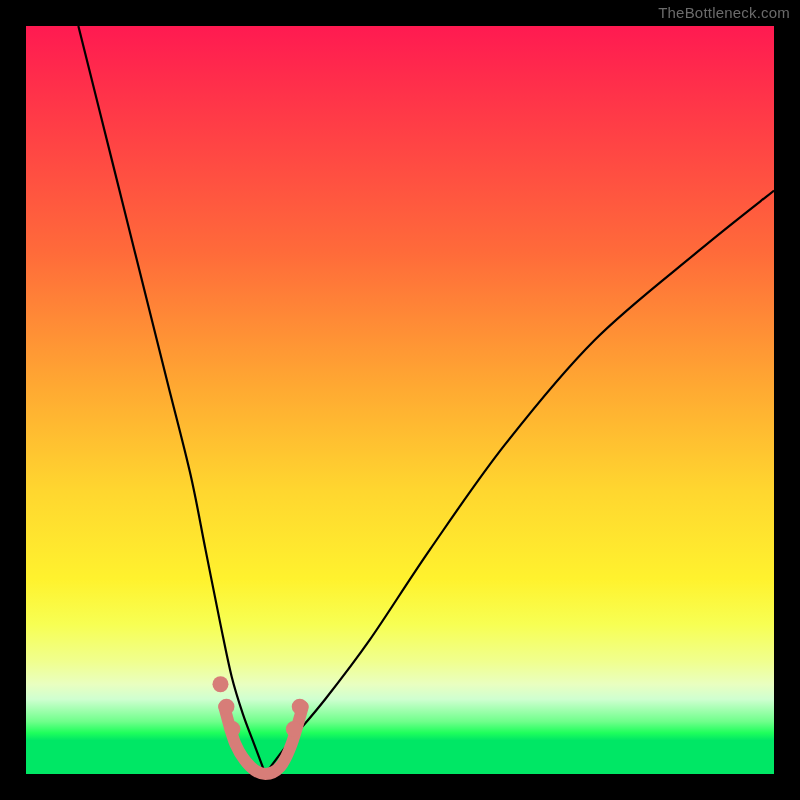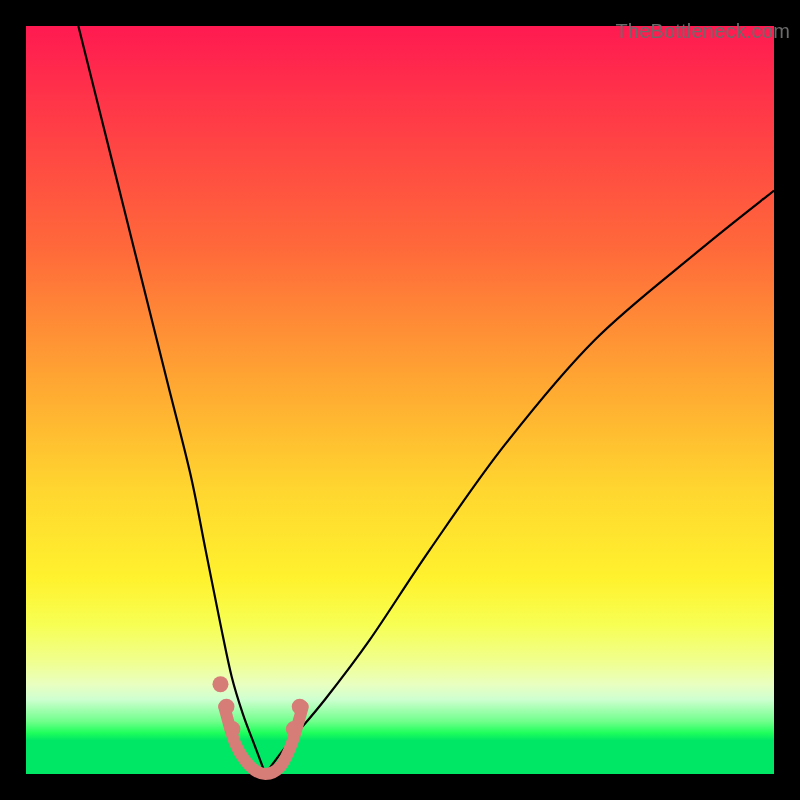--- a/index.html
+++ b/index.html
@@ -36,24 +36,24 @@
       #e9ffc0 88%,
       #cfffd0 90%,
       #6fff8b 93%,
       #1fff5c 94.5%,
       #00e765 95.5%,
       #00e765 100%
     );
   }
   .watermark {
     position: absolute;
-    top: 20px;
+    top: 4px;
     right: 10px;
     color: #6b6b6b;
-    font-size: 20px;
+    font-size: 15px;
     letter-spacing: 0.2px;
     user-select: none;
     margin-left: 8px;
   }
   svg.curves {
     position: absolute;
     left: 0;
     top: 0;
     width: 748px;
     height: 748px;

